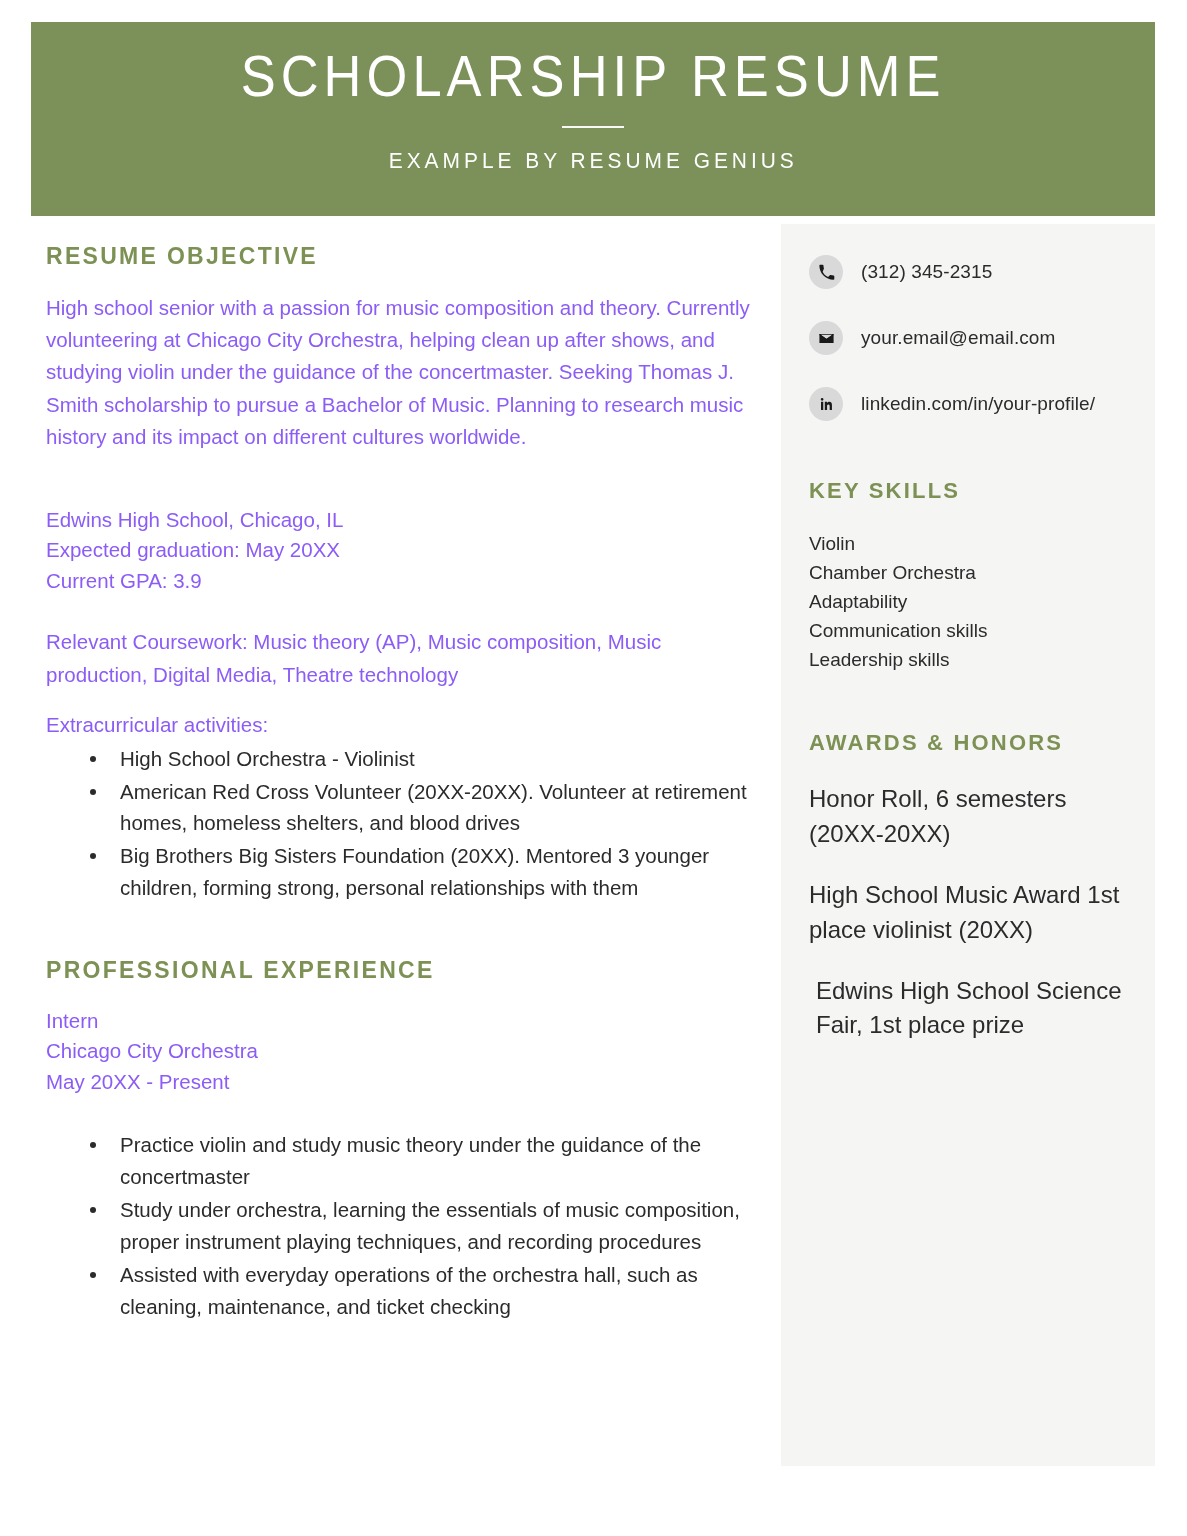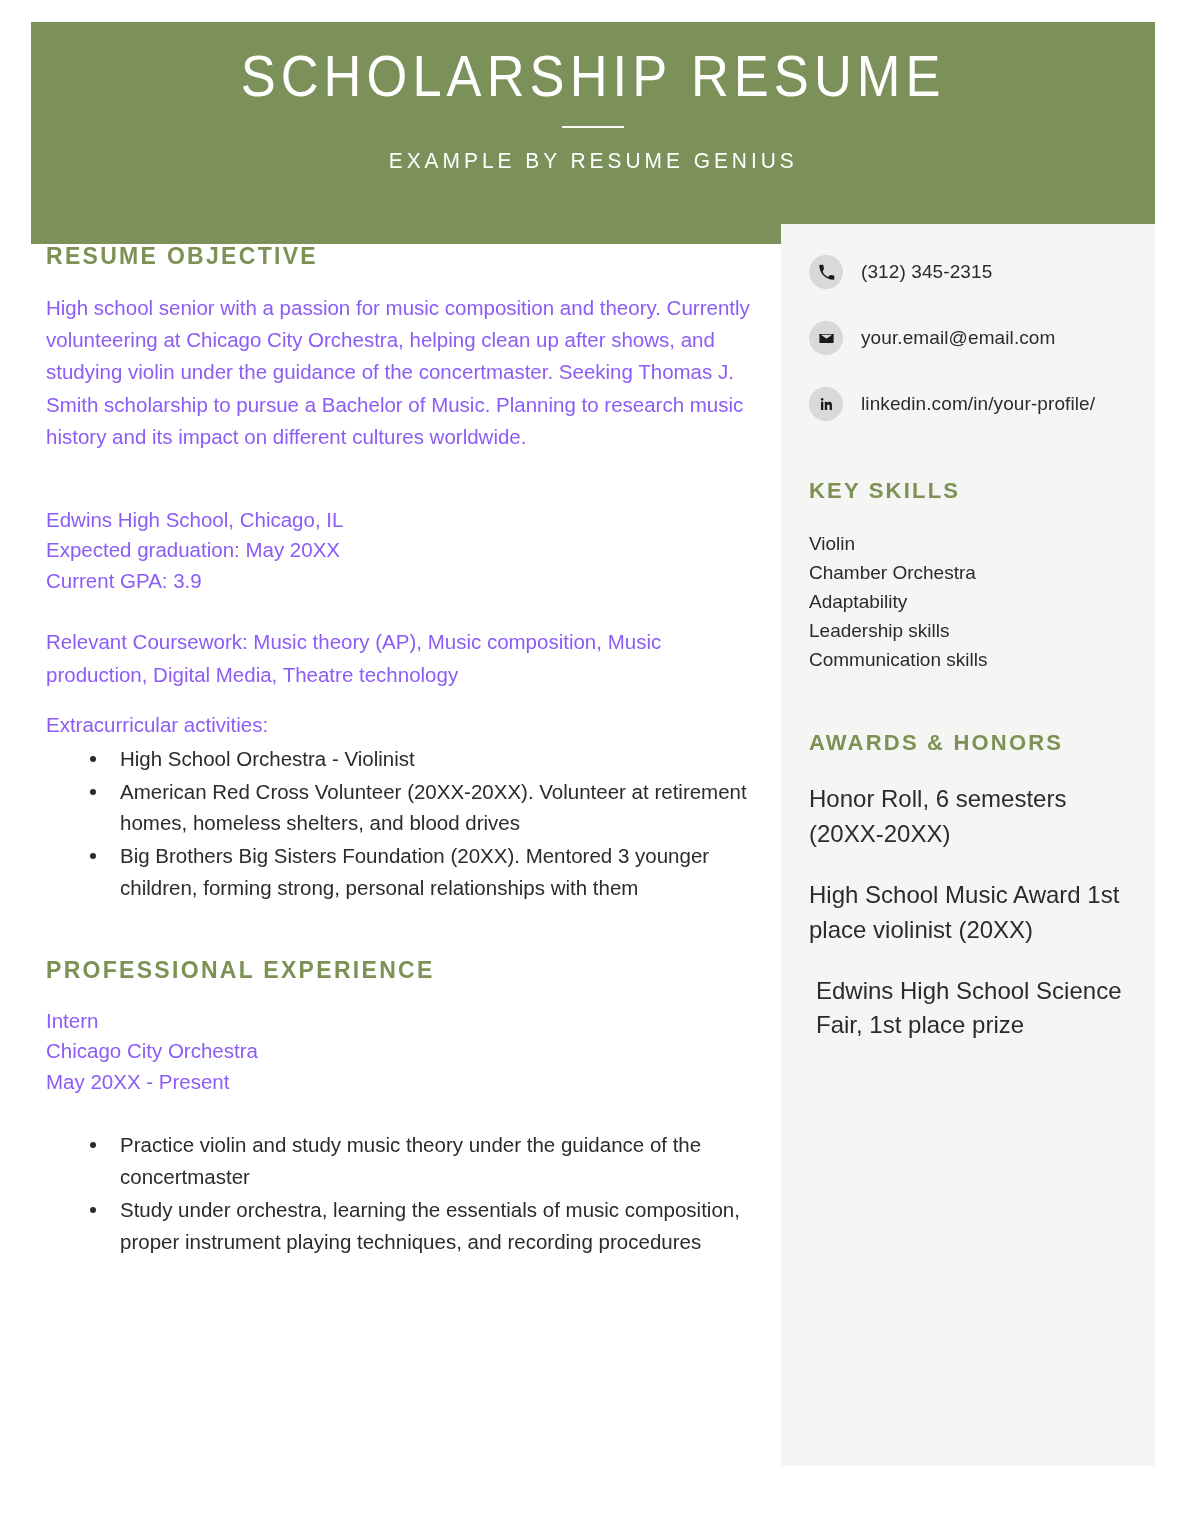--- a/index.html
+++ b/index.html
@@ -21,21 +21,21 @@
     height: 1536px;
     background: #ffffff;
   }
 
   
   .banner {
     position: absolute;
     left: 31px;
     top: 22px;
     width: 1124px;
-    height: 222px;
+    height: 194px;
     background: #7b9159;
     display: flex;
     flex-direction: column;
     align-items: center;
     justify-content: flex-start;
     box-sizing: border-box;
     padding-top: 22px;
   }
   .banner-title {
     color: #ffffff;
@@ -219,22 +219,22 @@
       </div>
 
     </div>
 
     <div class="side-block">
       <h2 class="side-heading">KEY SKILLS</h2>
       <ul class="side-list">
         <li>Violin</li>
         <li>Chamber Orchestra</li>
         <li>Adaptability</li>
+        <li>Communication skills</li>
         <li>Leadership skills</li>
-        <li>Communication skills</li>
       </ul>
     </div>
 
     <div class="side-block">
       <h2 class="side-heading">AWARDS &amp; HONORS</h2>
       <div class="award-item">Honor Roll, 6 semesters (20XX-20XX)</div>
       <div class="award-item">High School Music Award 1st place violinist (20XX)</div>
       <div class="award-item indented">Edwins High School Science Fair, 1st place prize</div>
     </div>
 
@@ -268,18 +268,19 @@
 
     <section>
       <h2 class="sec-heading">PROFESSIONAL EXPERIENCE</h2>
       <p class="body-text tight-lines">Intern</p>
       <p class="body-text tight-lines">Chicago City Orchestra</p>
       <p class="body-text tight-lines">May 20XX - Present</p>
       <div class="spacer-md"></div>
       <ul class="bullets loose">
         <li>Practice violin and study music theory under the guidance of the concertmaster</li>
         <li>Study under orchestra, learning the essentials of music composition, proper instrument playing techniques, and recording procedures</li>
+        <li>Assisted with everyday operations of the orchestra hall, such as cleaning, maintenance, and ticket checking</li>
       </ul>
     </section>
 
   </main>
 
 </div>
 
 </body></html>

